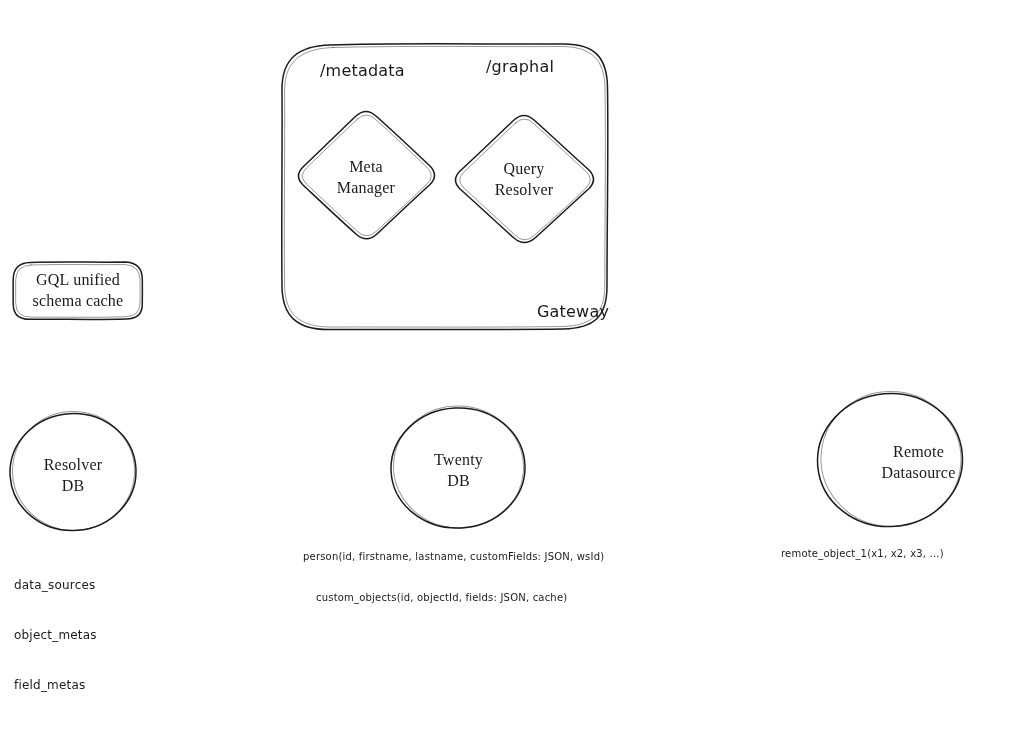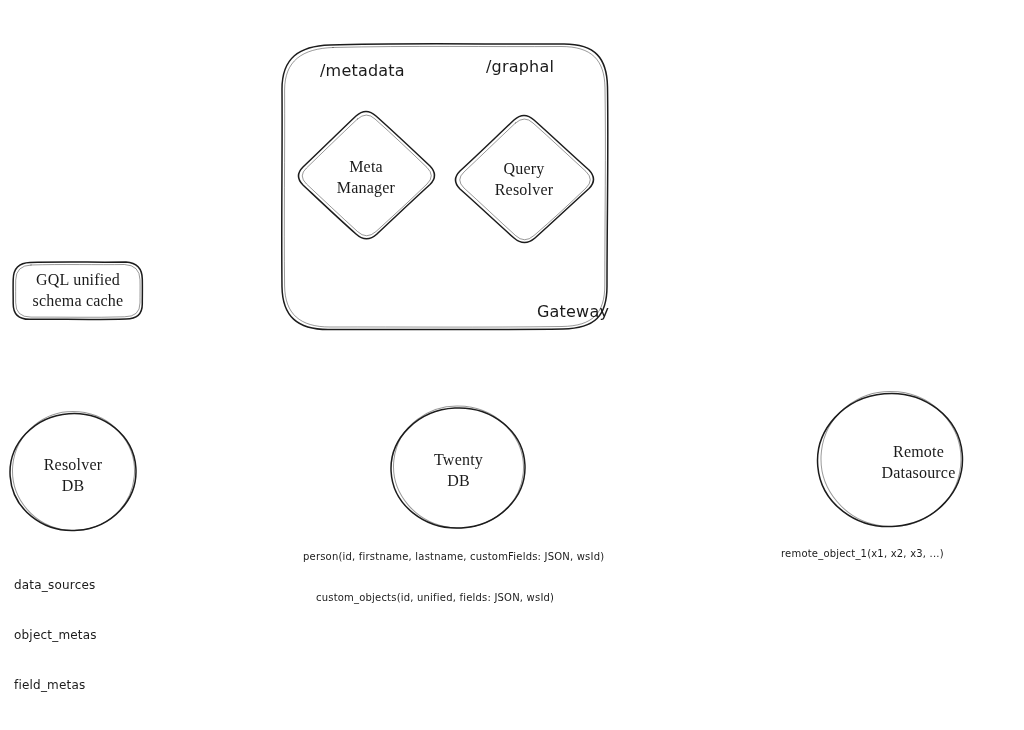--- a/index.html
+++ b/index.html
@@ -208,17 +208,17 @@
     <div>Datasource</div>
   </div>
 
   <div class="txt table-list" style="left:14px; top:545px;">
     <div>data_sources</div>
     <div>object_metas</div>
     <div>field_metas</div>
   </div>
 
   <div class="txt schema-line" style="left:303px; top:547px;">person(id, firstname, lastname, customFields: JSON, wsId)</div>
-  <div class="txt schema-line" style="left:316px; top:588px;">custom_objects(id, unified, fields: JSON, wsId)</div>
+  <div class="txt schema-line" style="left:316px; top:588px;">custom_objects(id, objectId, fields: JSON, cache)</div>
 
   <div class="txt schema-line" style="left:781px; top:544px;">remote_object_1(x1, x2, x3, ...)</div>
 
 </div>
 
 </body></html>

